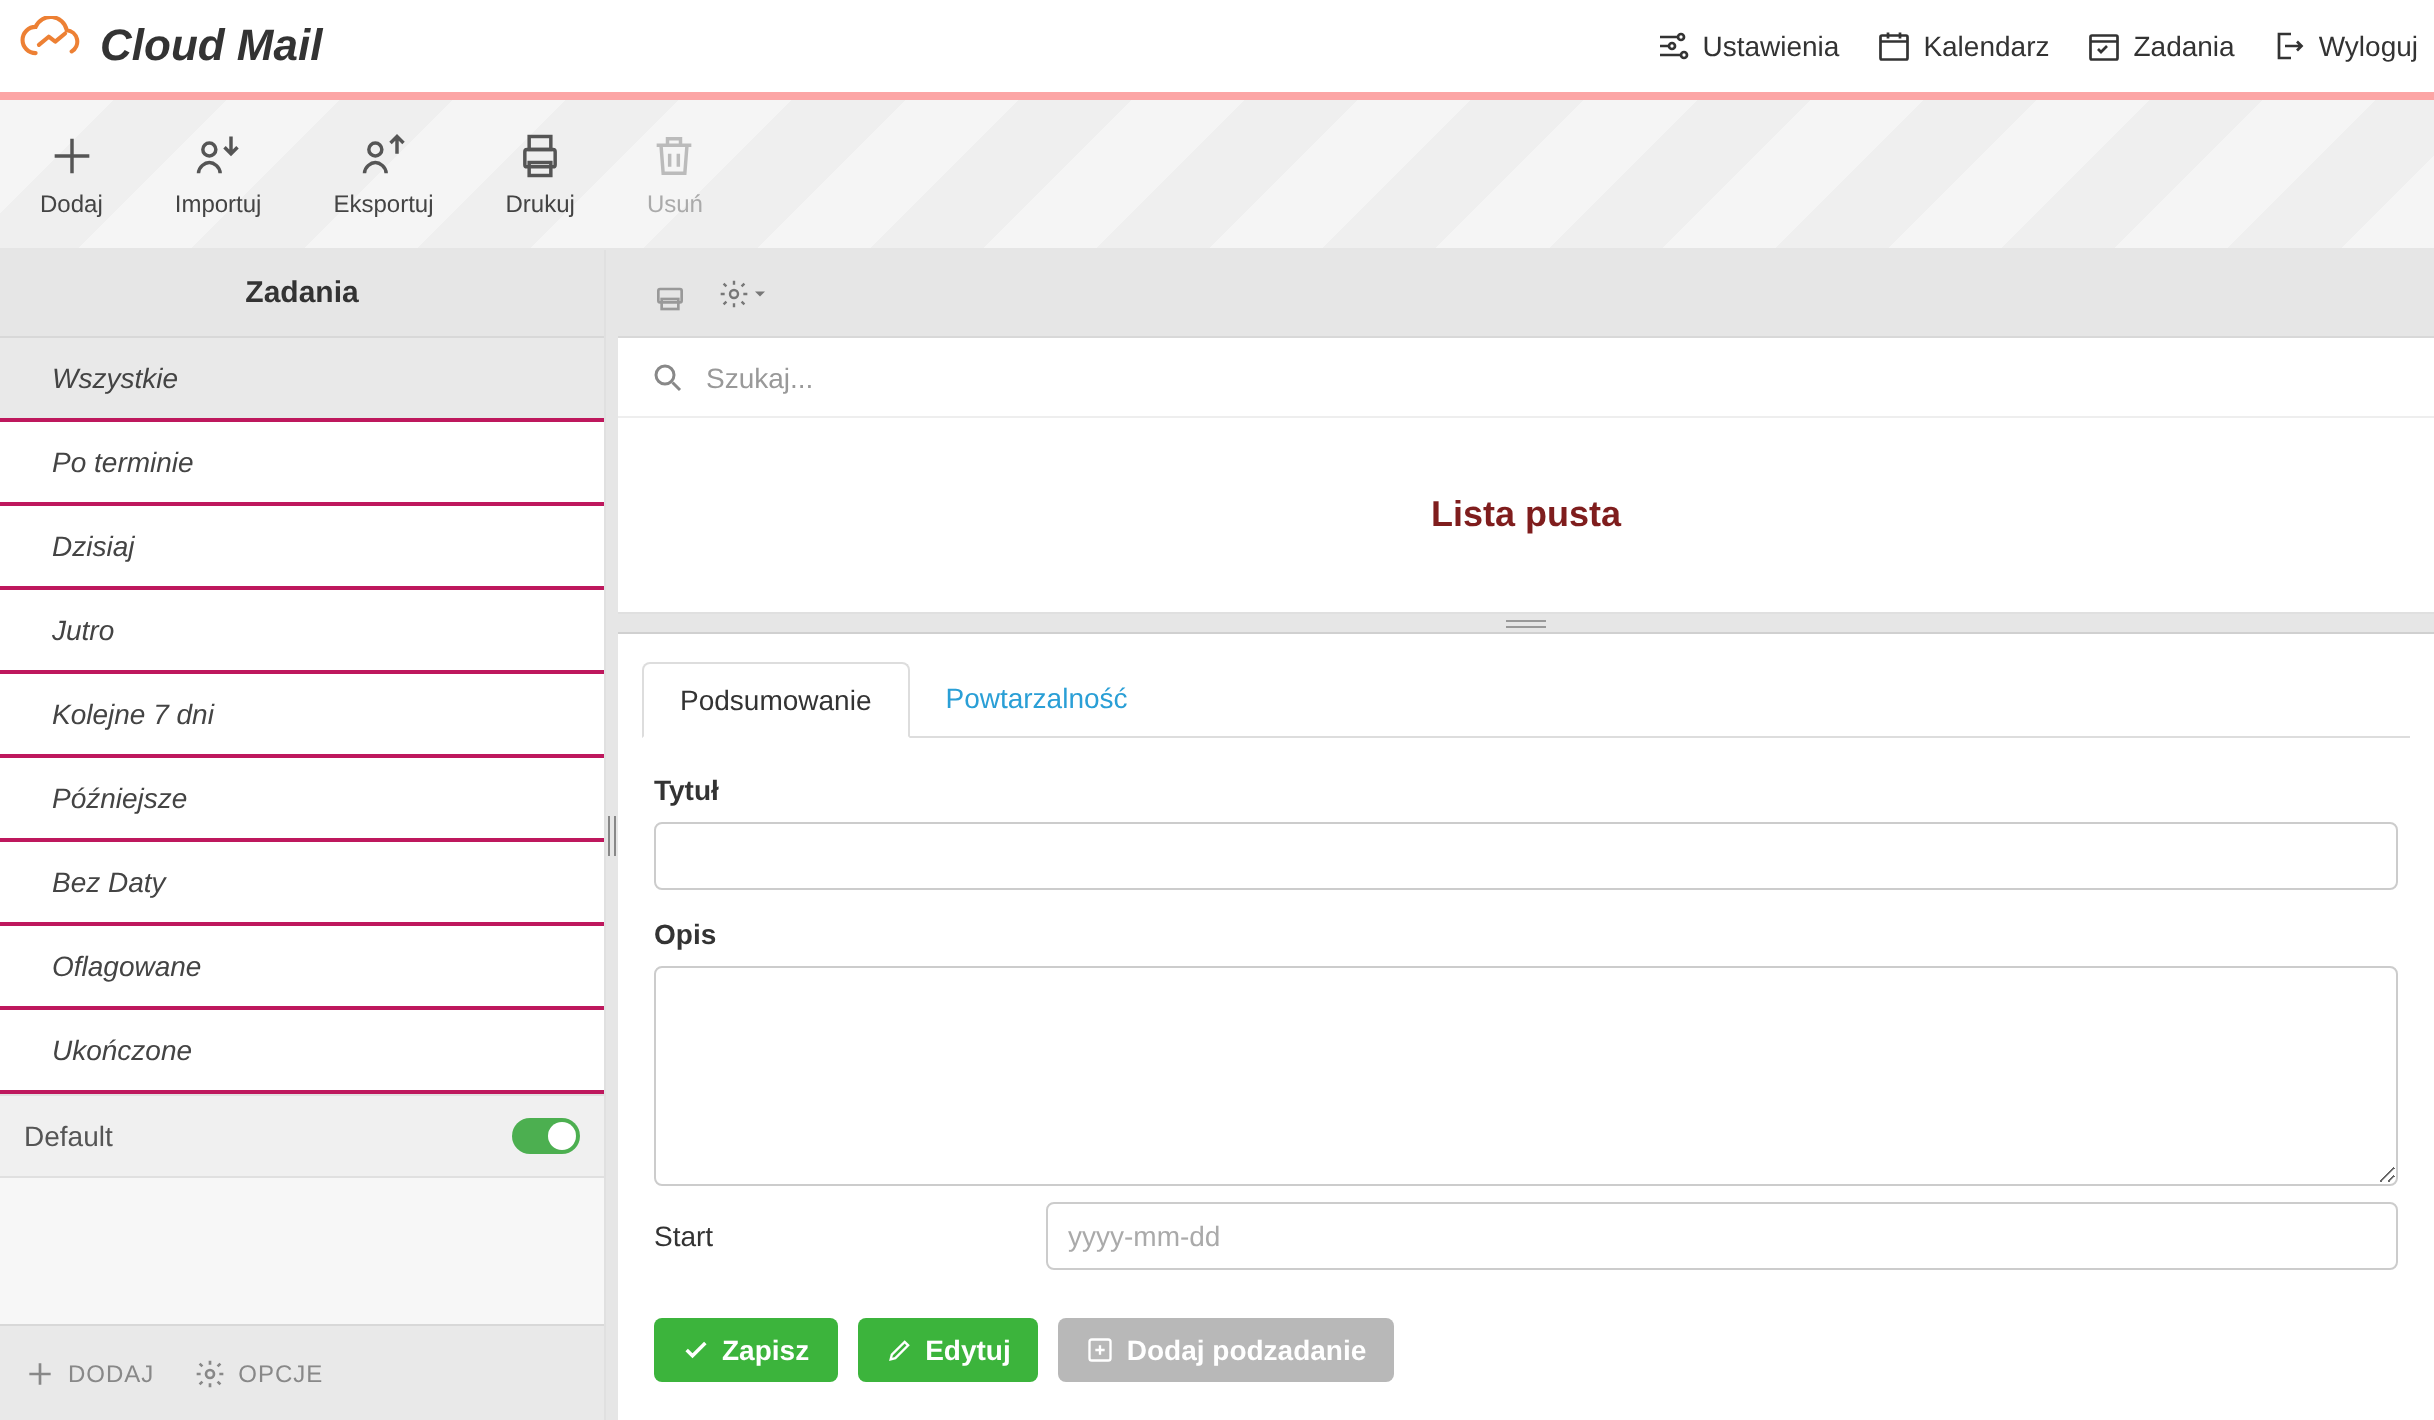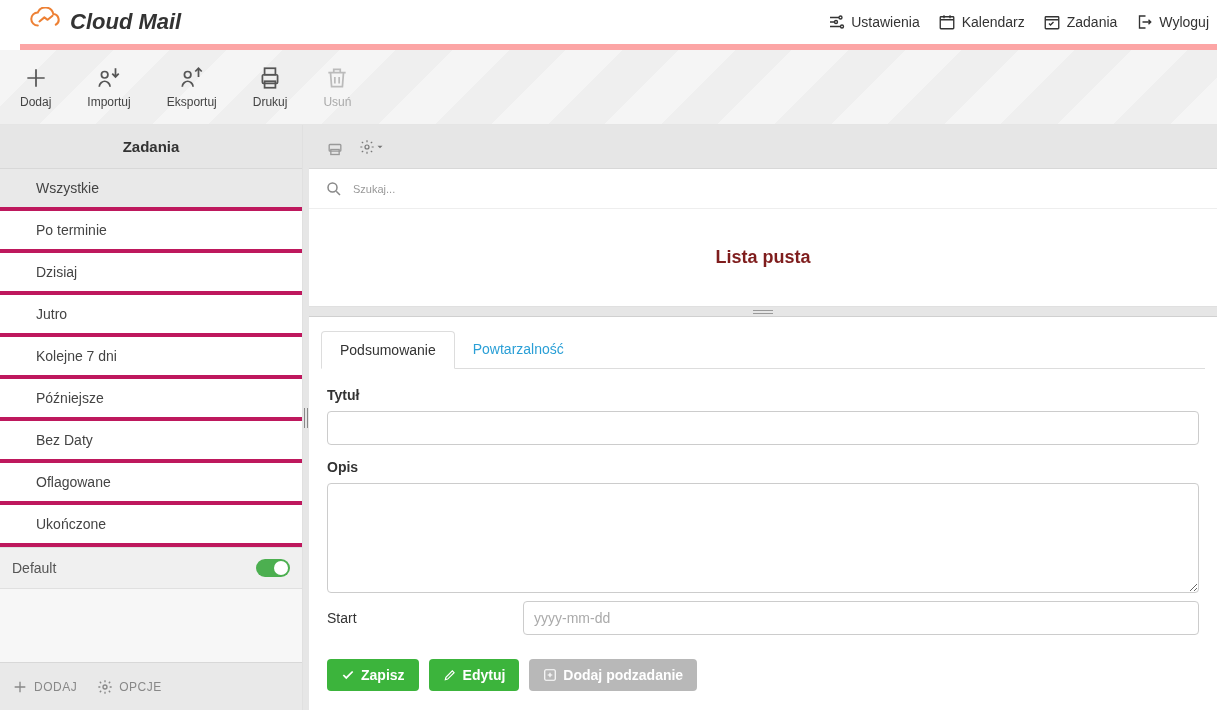--- a/index.html
+++ b/index.html
@@ -1,45 +1,45 @@
 <!DOCTYPE html>
 <html><head>
 <meta charset="utf-8">
 <style>
 * { box-sizing: border-box; margin: 0; padding: 0; }
 html, body { width: 1217px; height: 710px; font-family: Arial, Helvetica, sans-serif; font-size: 14px; color: #333; overflow: hidden; background: #fff; }
-.header { height: 50px; display: flex; align-items: center; justify-content: space-between; padding: 0 8px; border-bottom: 6px solid #fca5a5; margin-left: 20px; }
+.header { height: 50px; display: flex; align-items: center; justify-content: space-between; padding: 0 8px; border-bottom: 4px solid #fca5a5; }
 .logo { display: flex; align-items: center; gap: 6px; font-size: 22px; font-weight: bold; font-style: italic; }
 .logo-mark { color: #ed8034; }
 .header-nav { display: flex; align-items: center; gap: 18px; }
 .header-nav-item { display: flex; align-items: center; gap: 6px; cursor: pointer; color: #333; }
 .header-nav-item svg { width: 18px; height: 18px; }
 
 .toolbar { height: 75px; background: #f2f2f2; display: flex; align-items: center; padding: 0 20px; gap: 36px; background-image: repeating-linear-gradient(135deg, #f5f5f5 0 40px, #efefef 40px 80px); border-bottom: 1px solid #e5e5e5; }
 .tool-btn { display: flex; flex-direction: column; align-items: center; gap: 4px; cursor: pointer; color: #444; font-size: 12px; }
 .tool-btn.disabled { color: #aaa; cursor: default; }
 .tool-btn svg { width: 26px; height: 26px; }
 
 .main { display: flex; height: 585px; }
 .sidebar { width: 303px; background: #f7f7f7; display: flex; flex-direction: column; border-right: 1px solid #e0e0e0; position: relative; }
 .sidebar-title { height: 44px; background: #e6e6e6; display: flex; align-items: center; justify-content: center; font-weight: bold; font-size: 15px; border-bottom: 1px solid #d8d8d8; }
 .filter-list { flex: 0 0 auto; background: #fff; }
-.filter-item { height: 42px; display: flex; align-items: center; padding: 0 0 0 36px; border-bottom: 4px solid #be185d; cursor: pointer; font-size: 14px; color: #444; }
+.filter-item { height: 42px; display: flex; align-items: center; padding: 0 0 0 26px; border-bottom: 2px solid #be185d; cursor: pointer; font-size: 14px; color: #444; font-style: italic; }
 .filter-item.selected { background: #e9e9e9; }
 .cal-row { height: 42px; display: flex; align-items: center; padding: 0 12px; border-top: 1px solid #e0e0e0; border-bottom: 1px solid #e0e0e0; background: #f0f0f0; justify-content: space-between; color: #555; }
 .toggle { width: 34px; height: 18px; background: #4caf50; border-radius: 9px; position: relative; cursor: pointer; }
 .toggle::after { content: ""; position: absolute; width: 14px; height: 14px; background: #fff; border-radius: 50%; top: 2px; right: 2px; }
 .sidebar-footer { position: absolute; bottom: 0; left: 0; right: 0; height: 48px; background: #e9e9e9; display: flex; align-items: center; padding: 0 12px; gap: 20px; border-top: 1px solid #d8d8d8; }
 .sf-btn { display: flex; align-items: center; gap: 6px; color: #888; font-size: 12px; letter-spacing: 0.5px; cursor: pointer; }
 
 .content { flex: 1; display: flex; flex-direction: column; position: relative; }
 .content-toolbar { height: 44px; background: #e6e6e6; display: flex; align-items: center; padding: 0 16px; gap: 14px; border-bottom: 1px solid #d8d8d8; }
 .ct-icon { color: #888; cursor: pointer; display: flex; align-items: center; }
 .search-row { height: 40px; display: flex; align-items: center; padding: 0 16px; gap: 10px; border-bottom: 1px solid #eee; }
-.search-row input { border: none; outline: none; font-size: 11px; flex: 1; color: #4c1d95; }
+.search-row input { border: none; outline: none; font-size: 14px; flex: 1; color: #4c1d95; }
 .search-row input::placeholder { color: #999; }
 .list-area { height: 98px; display: flex; align-items: center; justify-content: center; color: #7f1d1d; font-weight: bold; font-size: 18px; border-bottom: 1px solid #e0e0e0; }
 .splitter { height: 10px; background: #e6e6e6; display: flex; align-items: center; justify-content: center; cursor: row-resize; border-bottom: 1px solid #d0d0d0; }
 .splitter-lines { width: 20px; height: 4px; border-top: 1px solid #999; border-bottom: 1px solid #999; }
 .vsplitter { width: 6px; background: #e6e6e6; display: flex; align-items: center; justify-content: center; cursor: col-resize; }
 .vsplitter-lines { width: 4px; height: 20px; border-left: 1px solid #888; border-right: 1px solid #888; }
 
 .detail { flex: 1; overflow-y: scroll; background: #fff; position: relative; }
 .tabs { display: flex; border-bottom: 1px solid #ddd; margin: 14px 12px 0 12px; }
 .tab { padding: 10px 18px; cursor: pointer; font-size: 14px; }

